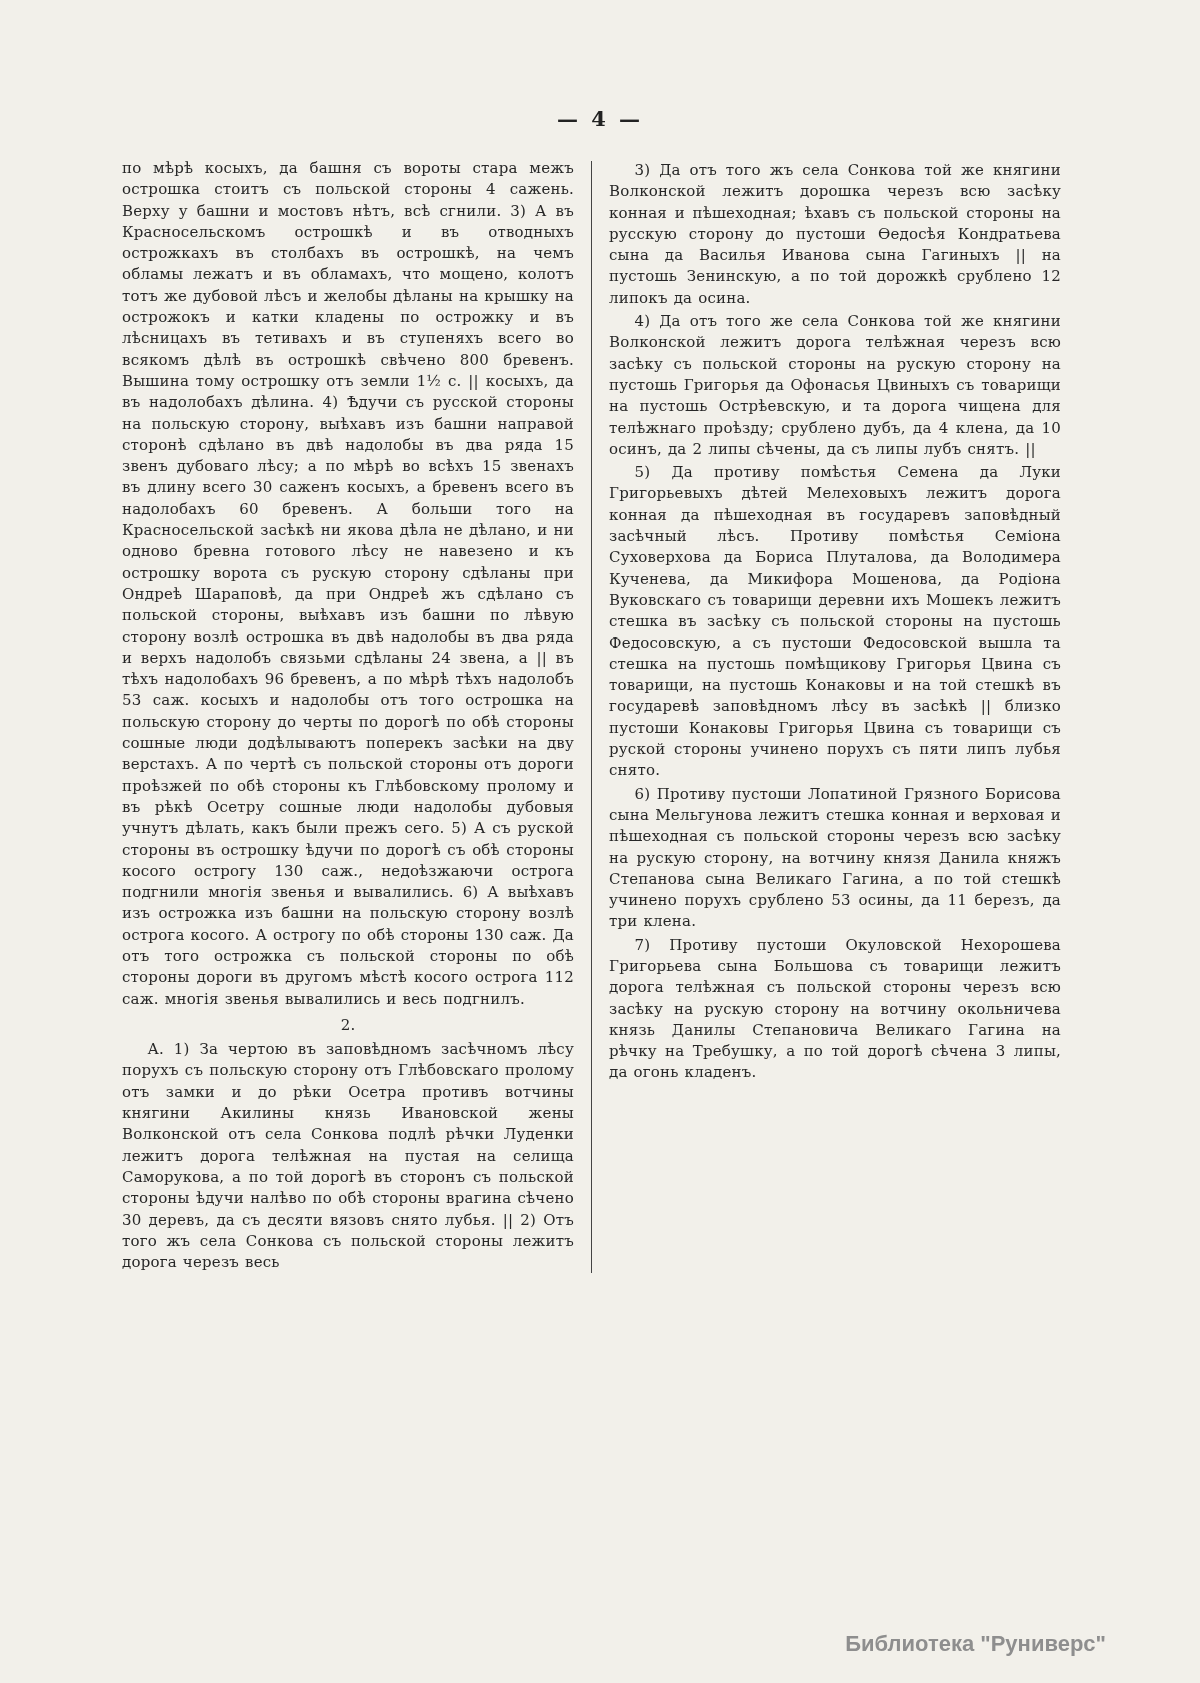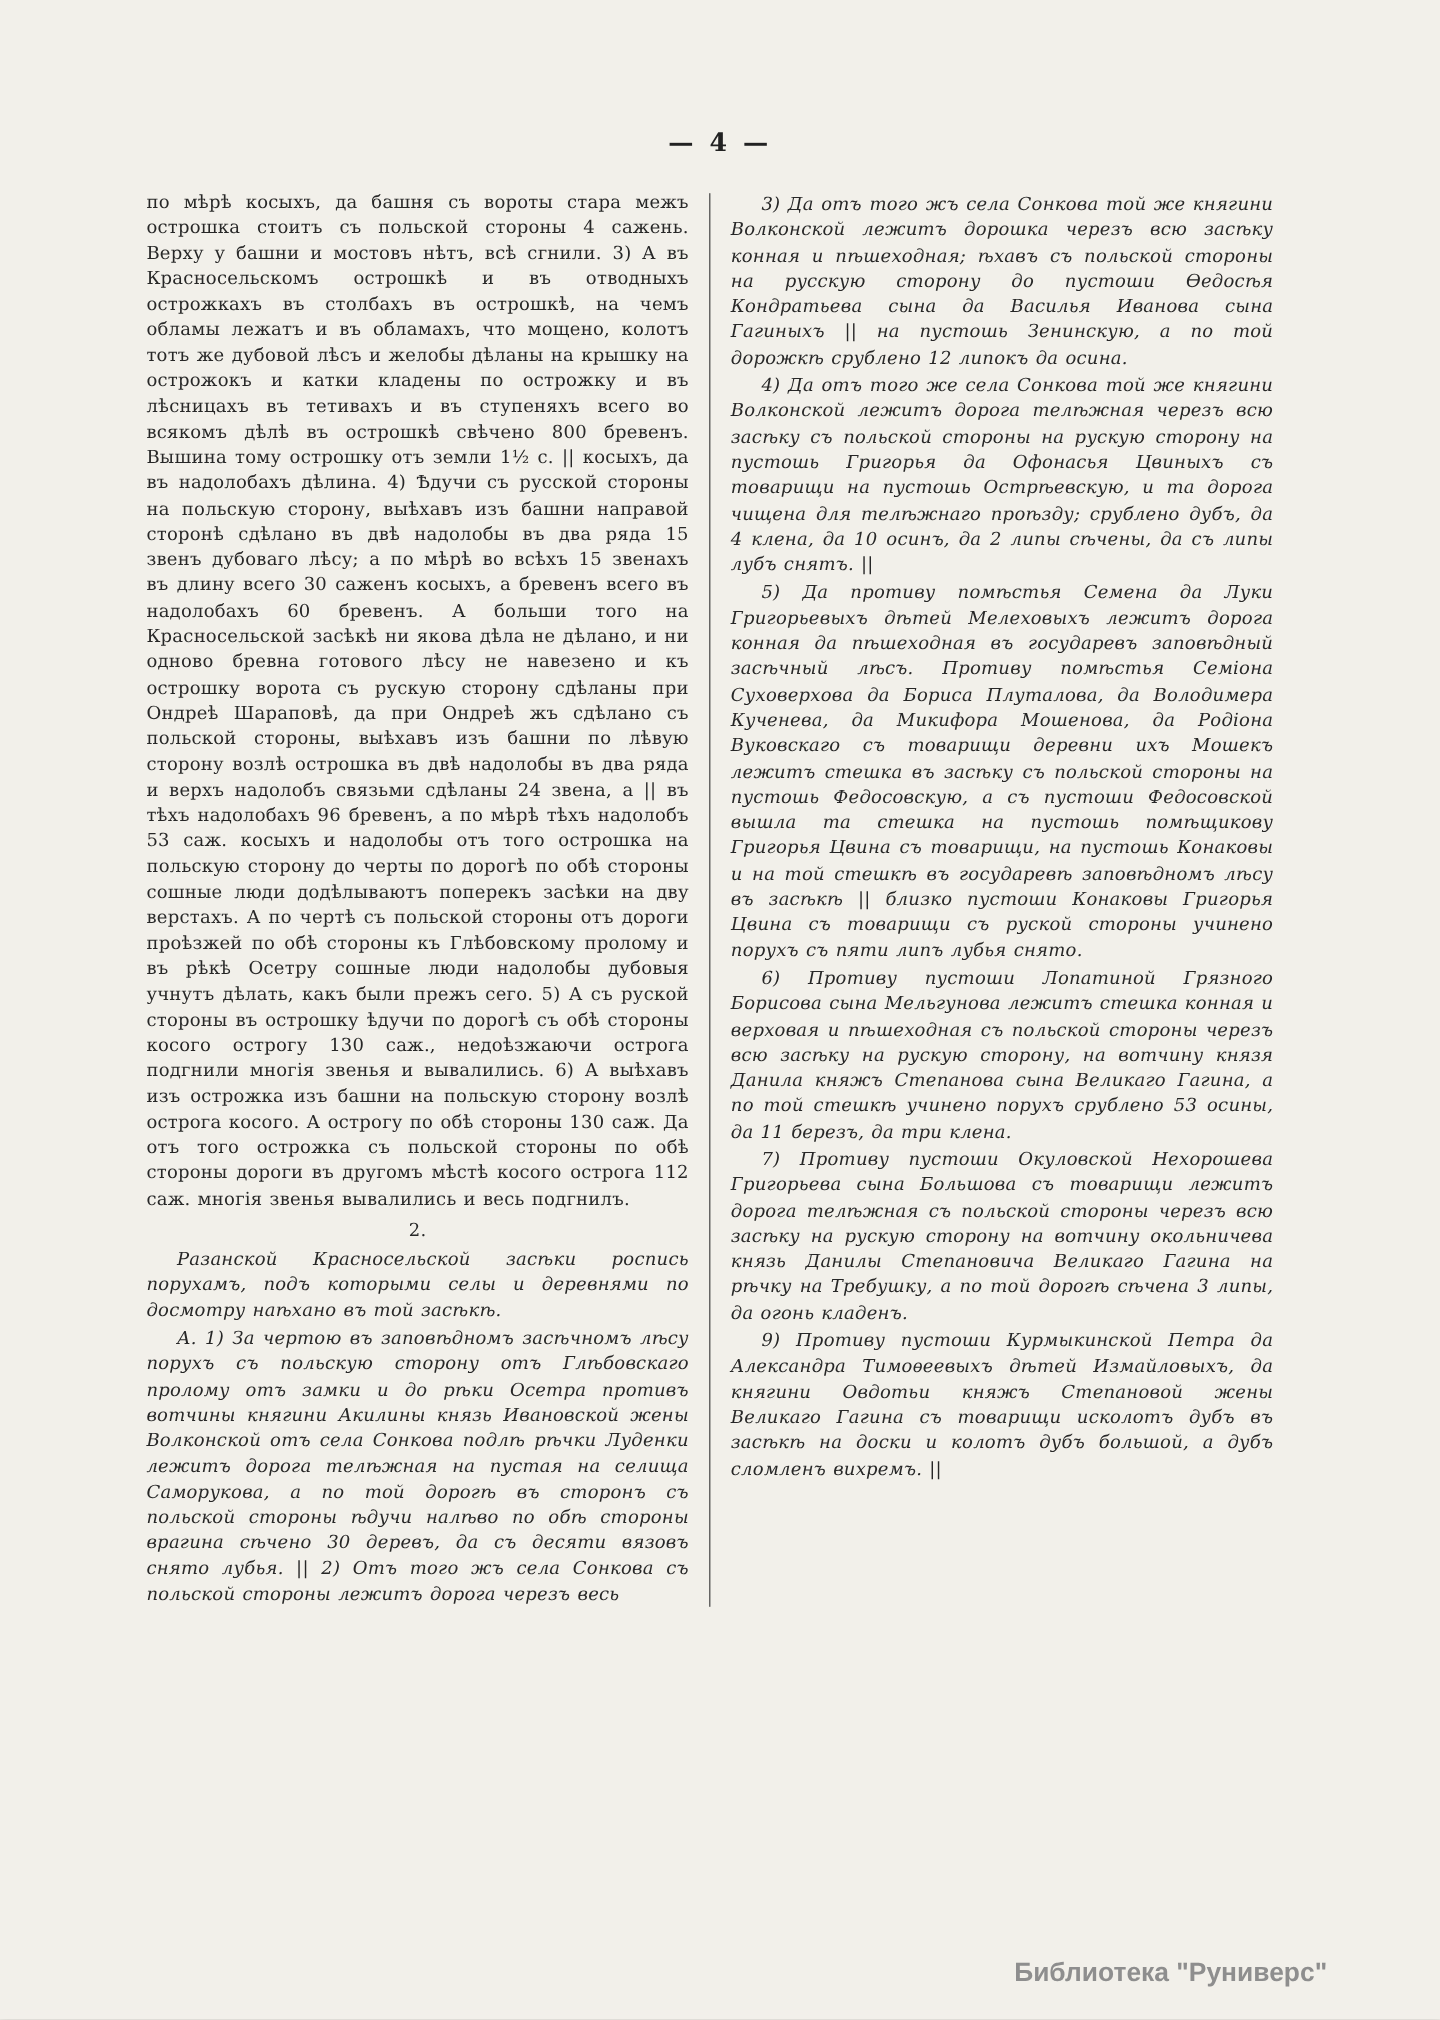--- a/index.html
+++ b/index.html
@@ -42,21 +42,21 @@
     text-align: justify;
     letter-spacing: .2px;
     word-spacing: 1px;
   }
   .col-divider {
     width: 1px;
     background: #444;
     margin: 3px 17px 0 17px;
   }
   .para { margin: 0; text-indent: 0; }
-  .para.indent { text-indent: 1.7em; margin-top: 2px; font-style: italic; }
+  .para.indent { text-indent: 1.7em; margin-top: 2px; }
   .para.center { text-align: center; text-indent: 0; margin: 5px 0 3px 0; }
   .watermark {
     position: absolute;
     right: 94px;
     bottom: 26px;
     font-family: "Liberation Sans", sans-serif;
     font-weight: bold;
     font-size: 22px;
     color: #8e8e8e;
   }
@@ -64,28 +64,26 @@
 </head>
 <body>
 
 <div class="page">
   <div class="page-number">— 4 —</div>
 
   <div class="columns">
     <div class="column">
         <p class="para flow">по мѣрѣ косыхъ, да башня съ вороты стара межъ острошка стоитъ съ польской стороны 4 сажень. Верху у башни и мостовъ нѣтъ, всѣ сгнили. 3) А въ Красносельскомъ острошкѣ и въ отводныхъ острожкахъ въ столбахъ въ острошкѣ, на чемъ обламы лежатъ и въ обламахъ, что мощено, колотъ тотъ же дубовой лѣсъ и желобы дѣланы на крышку на острожокъ и катки кладены по острожку и въ лѣсницахъ въ тетивахъ и въ ступеняхъ всего во всякомъ дѣлѣ въ острошкѣ свѣчено 800 бревенъ. Вышина тому острошку отъ земли 1½ с. || косыхъ, да въ надолобахъ дѣлина. 4) Ѣдучи съ русской стороны на польскую сторону, выѣхавъ изъ башни направой сторонѣ сдѣлано въ двѣ надолобы въ два ряда 15 звенъ дубоваго лѣсу; а по мѣрѣ во всѣхъ 15 звенахъ въ длину всего 30 саженъ косыхъ, а бревенъ всего въ надолобахъ 60 бревенъ. А больши того на Красносельской засѣкѣ ни якова дѣла не дѣлано, и ни одново бревна готового лѣсу не навезено и къ острошку ворота съ рускую сторону сдѣланы при Ондреѣ Шараповѣ, да при Ондреѣ жъ сдѣлано съ польской стороны, выѣхавъ изъ башни по лѣвую сторону возлѣ острошка въ двѣ надолобы въ два ряда и верхъ надолобъ связьми сдѣланы 24 звена, а || въ тѣхъ надолобахъ 96 бревенъ, а по мѣрѣ тѣхъ надолобъ 53 саж. косыхъ и надолобы отъ того острошка на польскую сторону до черты по дорогѣ по обѣ стороны сошные люди додѣлываютъ поперекъ засѣки на дву верстахъ. А по чертѣ съ польской стороны отъ дороги проѣзжей по обѣ стороны къ Глѣбовскому пролому и въ рѣкѣ Осетру сошные люди надолобы дубовыя учнутъ дѣлать, какъ были прежъ сего. 5) А съ руской стороны въ острошку ѣдучи по дорогѣ съ обѣ стороны косого острогу 130 саж., недоѣзжаючи острога подгнили многія звенья и вывалились. 6) А выѣхавъ изъ острожка изъ башни на польскую сторону возлѣ острога косого. А острогу по обѣ стороны 130 саж. Да отъ того острожка съ польской стороны по обѣ стороны дороги въ другомъ мѣстѣ косого острога 112 саж. многія звенья вывалились и весь подгнилъ.</p>
         <p class="para center">2.</p>
-        <p class="para indent">Разанской Красносельской засѣки роспись порухамъ, подъ которыми селы и деревнями по досмотру наѣхано въ той засѣкѣ.</p>
         <p class="para indent">А. 1) За чертою въ заповѣдномъ засѣчномъ лѣсу порухъ съ польскую сторону отъ Глѣбовскаго пролому отъ замки и до рѣки Осетра противъ вотчины княгини Акилины князь Ивановской жены Волконской отъ села Сонкова подлѣ рѣчки Луденки лежитъ дорога телѣжная на пустая на селища Саморукова, а по той дорогѣ въ сторонъ съ польской стороны ѣдучи налѣво по обѣ стороны врагина сѣчено 30 деревъ, да съ десяти вязовъ снято лубья. || 2) Отъ того жъ села Сонкова съ польской стороны лежитъ дорога черезъ весь</p>
       </div>
     <div class="col-divider"></div>
     <div class="column">
         <p class="para indent">3) Да отъ того жъ села Сонкова той же княгини Волконской лежитъ дорошка черезъ всю засѣку конная и пѣшеходная; ѣхавъ съ польской стороны на русскую сторону до пустоши Ѳедосѣя Кондратьева сына да Василья Иванова сына Гагиныхъ || на пустошь Зенинскую, а по той дорожкѣ срублено 12 липокъ да осина.</p>
         <p class="para indent">4) Да отъ того же села Сонкова той же княгини Волконской лежитъ дорога телѣжная черезъ всю засѣку съ польской стороны на рускую сторону на пустошь Григорья да Офонасья Цвиныхъ съ товарищи на пустошь Острѣевскую, и та дорога чищена для телѣжнаго проѣзду; срублено дубъ, да 4 клена, да 10 осинъ, да 2 липы сѣчены, да съ липы лубъ снятъ. ||</p>
         <p class="para indent">5) Да противу помѣстья Семена да Луки Григорьевыхъ дѣтей Мелеховыхъ лежитъ дорога конная да пѣшеходная въ государевъ заповѣдный засѣчный лѣсъ. Противу помѣстья Семіона Суховерхова да Бориса Плуталова, да Володимера Кученева, да Микифора Мошенова, да Родіона Вуковскаго съ товарищи деревни ихъ Мошекъ лежитъ стешка въ засѣку съ польской стороны на пустошь Федосовскую, а съ пустоши Федосовской вышла та стешка на пустошь помѣщикову Григорья Цвина съ товарищи, на пустошь Конаковы и на той стешкѣ въ государевѣ заповѣдномъ лѣсу въ засѣкѣ || близко пустоши Конаковы Григорья Цвина съ товарищи съ руской стороны учинено порухъ съ пяти липъ лубья снято.</p>
         <p class="para indent">6) Противу пустоши Лопатиной Грязного Борисова сына Мельгунова лежитъ стешка конная и верховая и пѣшеходная съ польской стороны черезъ всю засѣку на рускую сторону, на вотчину князя Данила княжъ Степанова сына Великаго Гагина, а по той стешкѣ учинено порухъ срублено 53 осины, да 11 березъ, да три клена.</p>
         <p class="para indent">7) Противу пустоши Окуловской Нехорошева Григорьева сына Большова съ товарищи лежитъ дорога телѣжная съ польской стороны черезъ всю засѣку на рускую сторону на вотчину окольничева князь Данилы Степановича Великаго Гагина на рѣчку на Требушку, а по той дорогѣ сѣчена 3 липы, да огонь кладенъ.</p>
-        <p class="para indent">9) Противу пустоши Курмыкинской Петра да Александра Тимоѳеевыхъ дѣтей Измайловыхъ, да княгини Овдотьи княжъ Степановой жены Великаго Гагина съ товарищи исколотъ дубъ въ засѣкѣ на доски и колотъ дубъ большой, а дубъ сломленъ вихремъ. ||</p>
       </div>
   </div>
 
   <div class="watermark">Библиотека "Руниверс"</div>
 </div>
 
 </body></html>

